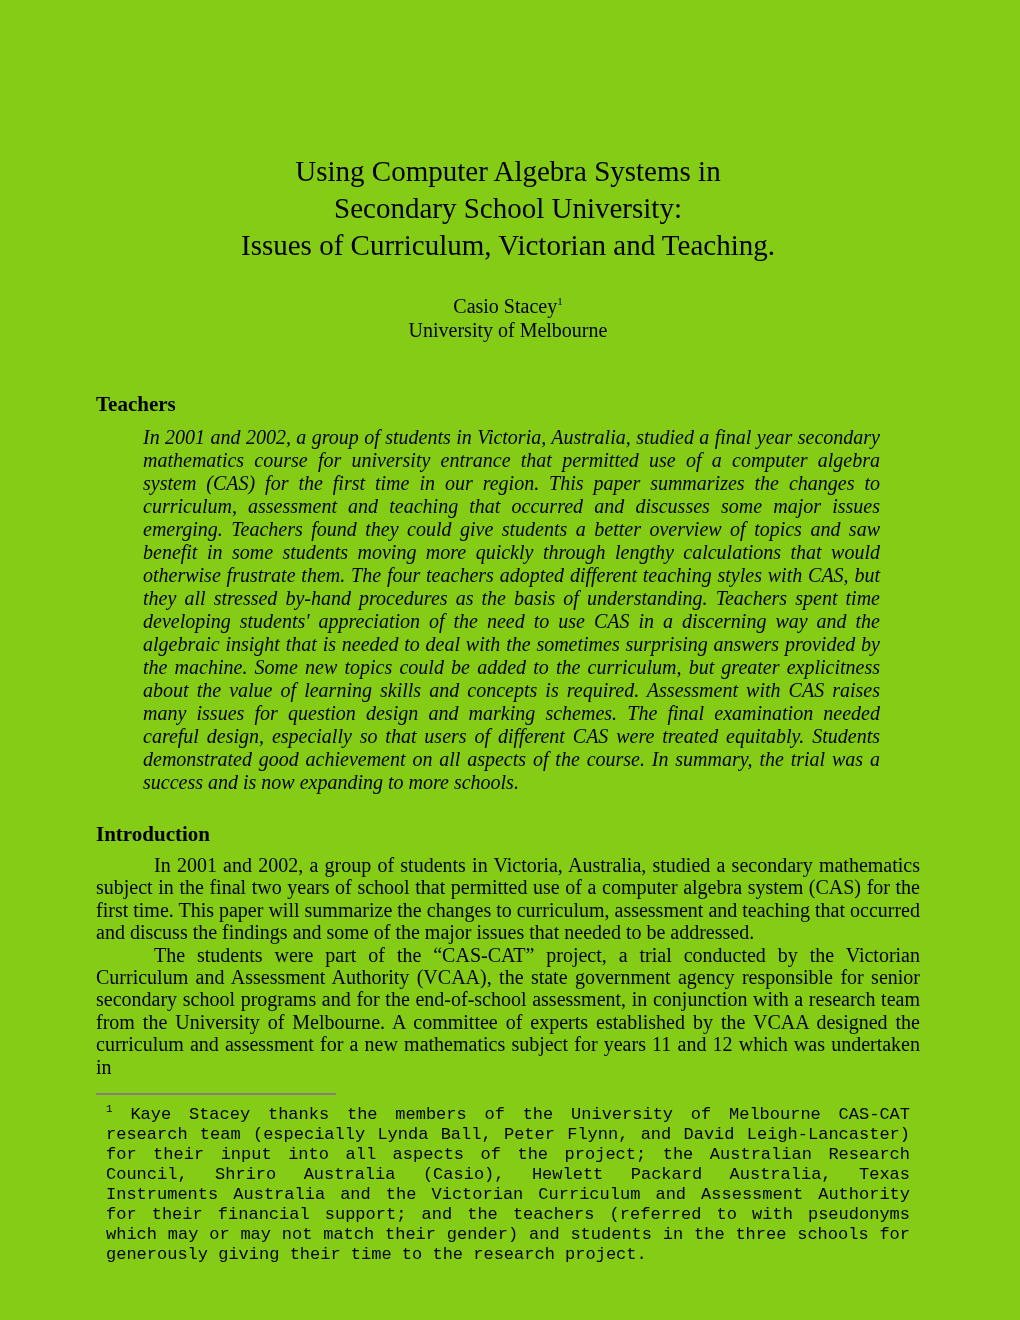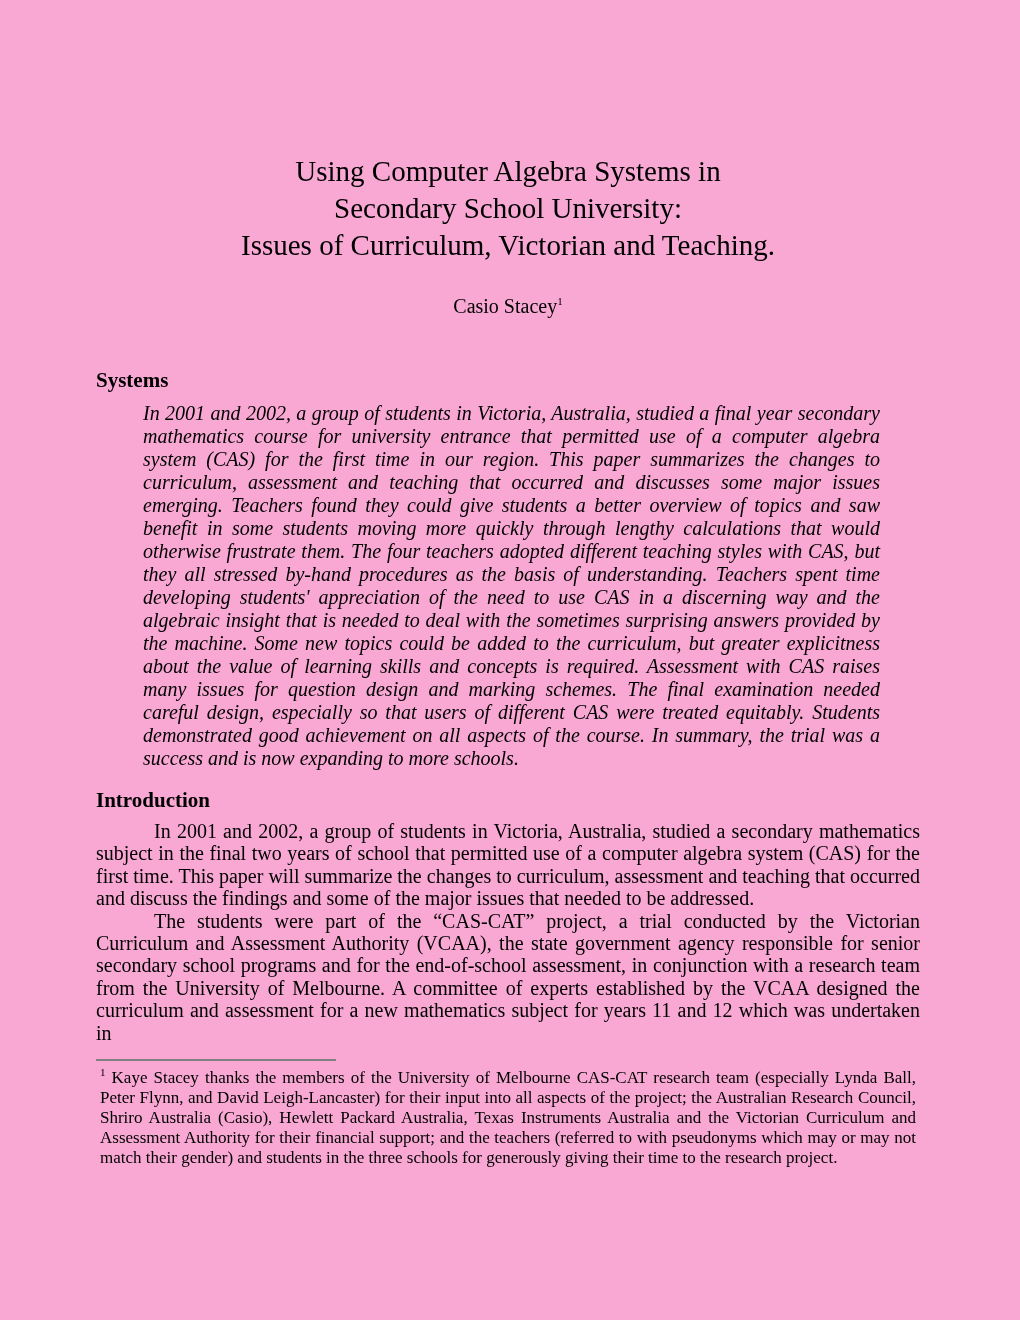--- a/index.html
+++ b/index.html
@@ -5,21 +5,21 @@
   html, body {
     margin: 0;
     padding: 0;
     background: #ffffff;
   }
   .page {
     position: relative;
     width: 1020px;
     height: 1320px;
     margin: 0 auto;
-    background: #f9a8d4;
+    background: #84cc16;
     color: #000000;
     font-family: "Liberation Serif", serif;
     box-sizing: border-box;
     padding: 153px 100px 8px 96px;
     overflow: hidden;
   }
   .title-block {
     text-align: center;
     font-size: 29px;
     line-height: 37px;
@@ -47,21 +47,21 @@
   }
   .abstract-body {
     margin: 9px 40px 0 47px;
     font-style: italic;
     font-size: 20px;
     line-height: 23px;
     text-align: justify;
     text-justify: inter-word;
   }
   .introduction-heading {
-    margin-top: 18px;
+    margin-top: 28px;
     font-family: Liberation Serif, serif;
   }
   .intro-paragraph {
     margin: 0;
     font-size: 20px;
     line-height: 22.4px;
     text-align: justify;
     text-justify: inter-word;
     text-indent: 58px;
   }
@@ -71,25 +71,26 @@
   .footnote-area {
     margin-top: 15px;
   }
   .footnote-rule {
     width: 240px;
     height: 0;
     border-top: 2px solid #808080;
     margin: 0 0 7px 0;
   }
   .footnote-text {
-    margin: 4px;
+    margin: 10px;
     font-size: 17px;
     line-height: 20px;
     text-align: justify;
     text-justify: inter-word;
+    font-family: Liberation Mono, monospace;
   }
   .footnote-text sup {
     font-size: 11px;
     line-height: 0;
   }
 </style>
 </head>
 <body>
 
 <div class="page">
@@ -97,24 +98,25 @@
   <header class="title-block">
     <div>
       <div>Using Computer Algebra Systems in</div>
       <div>Secondary School University:</div>
       <div>Issues of Curriculum, Victorian and Teaching.</div>
     </div>
   </header>
 
   <div class="author-block">
     <div class="author-name"><span>Casio Stacey</span><sup>1</sup></div>
+    <div>University of Melbourne</div>
   </div>
 
   <section>
-    <h2 class="section-heading abstract-heading">Systems</h2>
+    <h2 class="section-heading abstract-heading">Teachers</h2>
     <p class="abstract-body">In 2001 and 2002, a group of students in Victoria, Australia, studied a final year secondary mathematics course for university entrance that permitted use of a computer algebra system (CAS) for the first time in our region. This paper summarizes the changes to curriculum, assessment and teaching that occurred and discusses some major issues emerging. Teachers found they could give students a better overview of topics and saw benefit in some students moving more quickly through lengthy calculations that would otherwise frustrate them. The four teachers adopted different teaching styles with CAS, but they all stressed by-hand procedures as the basis of understanding. Teachers spent time developing students' appreciation of the need to use CAS in a discerning way and the algebraic insight that is needed to deal with the sometimes surprising answers provided by the machine. Some new topics could be added to the curriculum, but greater explicitness about the value of learning skills and concepts is required. Assessment with CAS raises many issues for question design and marking schemes. The final examination needed careful design, especially so that users of different CAS were treated equitably. Students demonstrated good achievement on all aspects of the course. In summary, the trial was a success and is now expanding to more schools.</p>
   </section>
 
   <section>
     <h2 class="section-heading introduction-heading">Introduction</h2>
     <p class="intro-paragraph first">In 2001 and 2002, a group of students in Victoria, Australia, studied a secondary mathematics subject in the final two years of school that permitted use of a computer algebra system (CAS) for the first time. This paper will summarize the changes to curriculum, assessment and teaching that occurred and discuss the findings and some of the major issues that needed to be addressed.</p>
     <p class="intro-paragraph">The students were part of the “CAS-CAT” project, a trial conducted by the Victorian Curriculum and Assessment Authority (VCAA), the state government agency responsible for senior secondary school programs and for the end-of-school assessment, in conjunction with a research team from the University of Melbourne. A committee of experts established by the VCAA designed the curriculum and assessment for a new mathematics subject for years 11 and 12 which was undertaken in</p>
   </section>
 
   <footer class="footnote-area">

